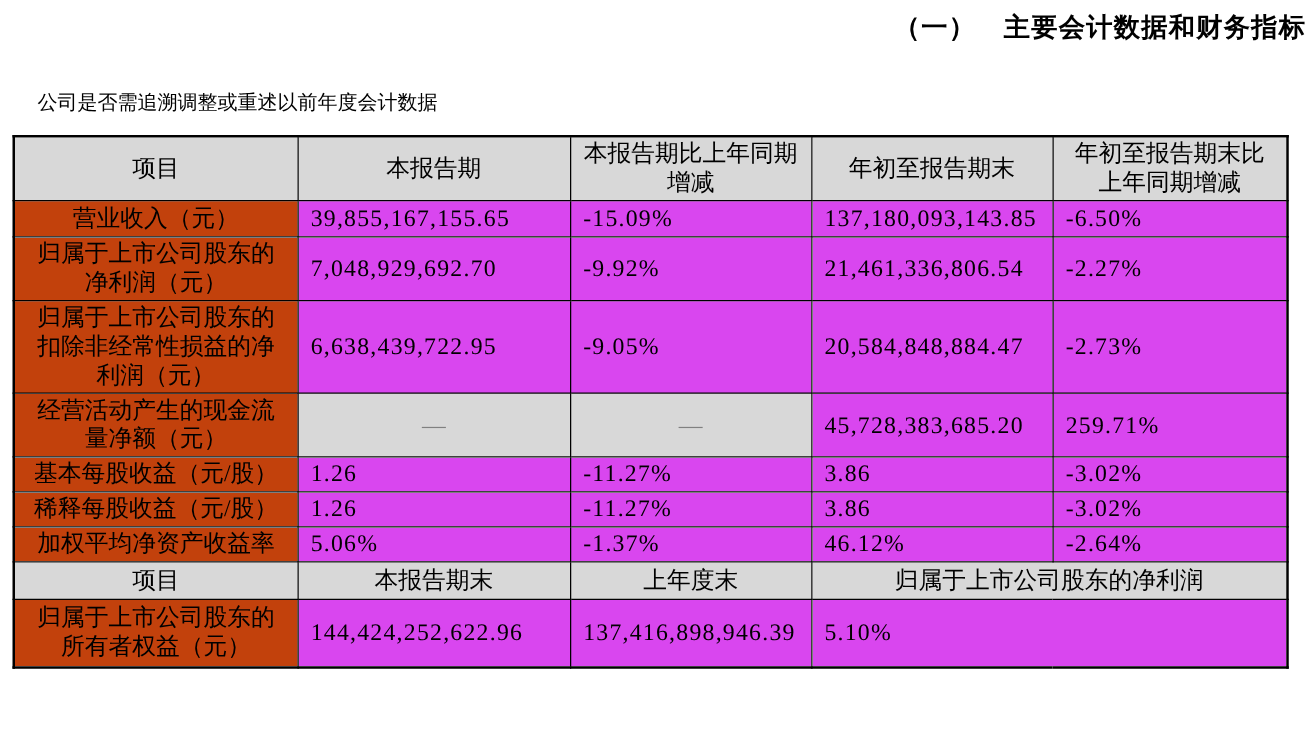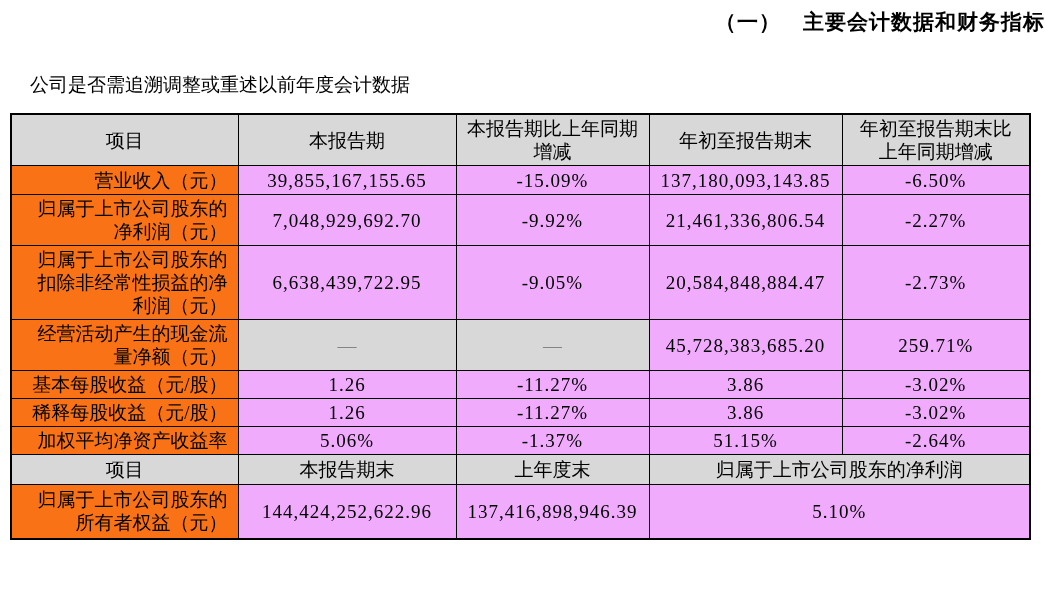--- a/index.html
+++ b/index.html
@@ -7,21 +7,21 @@
     width:1045px;height:604px;position:relative;overflow:hidden;
     font-family:"Liberation Serif","DejaVu Serif",serif;
     color:#000;
   }
   .title{
     margin:8px 0 0 30px;
     font-size:21px;font-weight:bold;letter-spacing:1px;text-align:right;
   }
   .question{
     margin:36px 0 0 30px;
-    font-size:19px;
+    font-size:16px;
   }
   .checkline{
     margin:11px 0 0 30px;
     font-size:19px;
   }
   .checkline .opt{margin-right:8px;}
   .checkline .box{font-family:"DejaVu Sans",sans-serif;font-size:18px;}
   table.fin{
     margin:15px 0 0 10px;
     border-collapse:collapse;
@@ -37,28 +37,28 @@
     vertical-align:middle;
     line-height:23px;
     font-weight:normal;
     overflow:hidden;
   }
   th.hd{
     background:#d8d8d8;
     text-align:center;
   }
   td.lbl{
-    background:#f97316;
-    text-align:right;
+    background:#c2410c;
+    text-align:center;
     padding-left:8px;
   }
   td.num{
-    text-align:center;
+    text-align:left;
     letter-spacing:1px;
-    background:#f0abfc;
+    background:#d946ef;
   }
   td.dash{
     background:#d8d8d8;
     text-align:center;
     color:#808080;
     letter-spacing:0;
   }
 </style>
 </head>
 <body>
@@ -133,21 +133,21 @@
       <td class="num">1.26</td>
       <td class="num">-11.27%</td>
       <td class="num">3.86</td>
       <td class="num">-3.02%</td>
     </tr>
 
     <tr style="height:27px">
       <td class="lbl">加权平均净资产收益率</td>
       <td class="num">5.06%</td>
       <td class="num">-1.37%</td>
-      <td class="num">51.15%</td>
+      <td class="num">46.12%</td>
       <td class="num">-2.64%</td>
     </tr>
 
     <tr style="height:30px">
       <th class="hd">项目</th>
       <th class="hd">本报告期末</th>
       <th class="hd">上年度末</th>
       <th class="hd" colspan="2">归属于上市公司股东的净利润</th>
     </tr>
 

